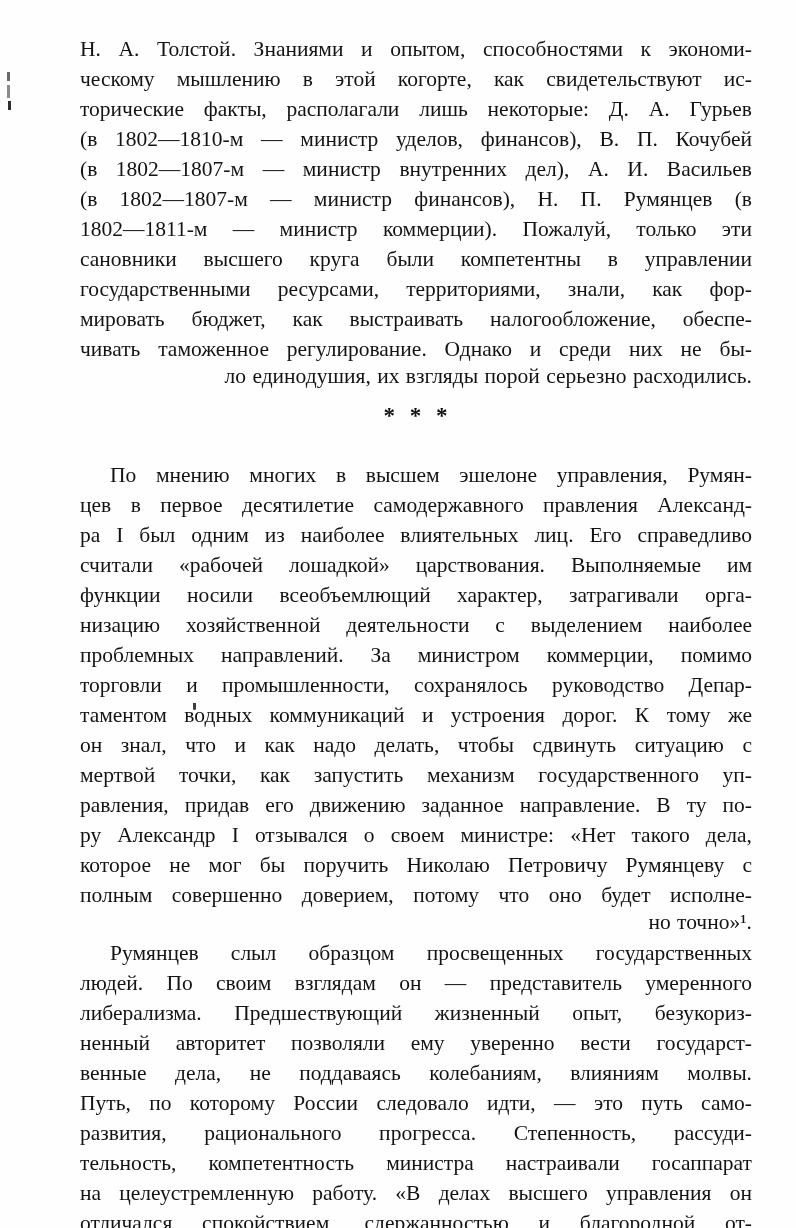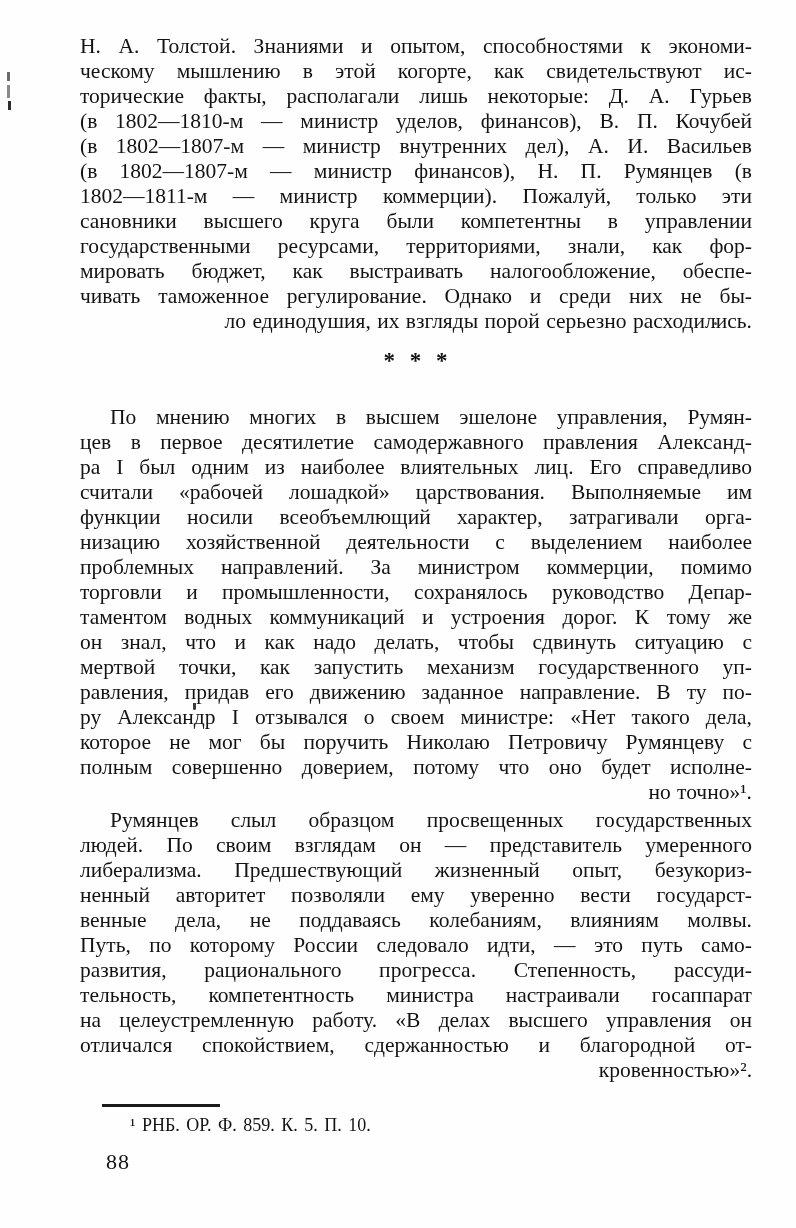--- a/index.html
+++ b/index.html
@@ -18,21 +18,21 @@
   }
   .text-column {
     position: absolute;
     left: 80px;
     top: 34px;
     width: 672px;
   }
   .para { margin: 0; }
   .para .lines {
     font-size: 21.5px;
-    line-height: 25px;
+    line-height: 30px;
     white-space: pre-line;
     text-align: justify;
     text-align-last: justify;
     word-spacing: 1px;
   }
   .para .last-line {
     font-size: 21.5px;
     line-height: 24.3px;
     text-align: right;
     word-spacing: 1px;

